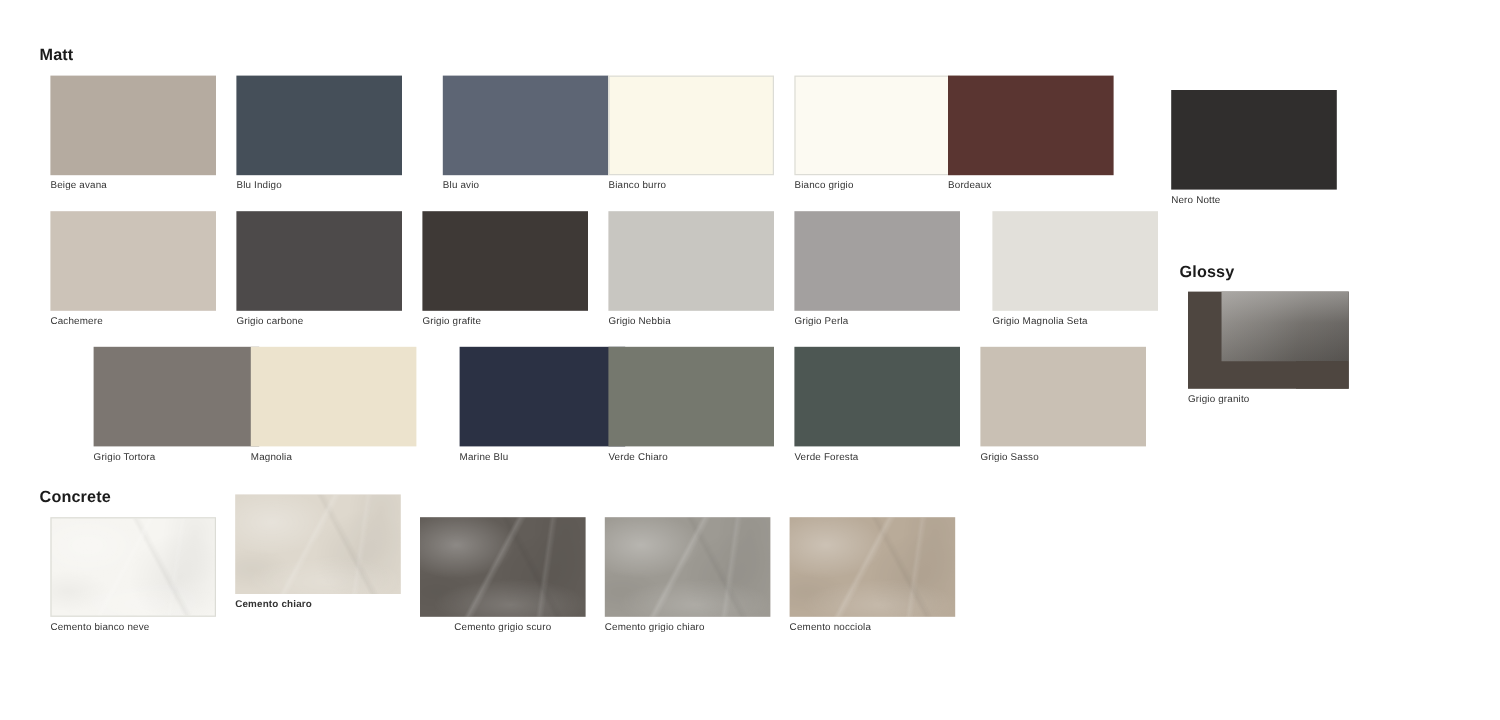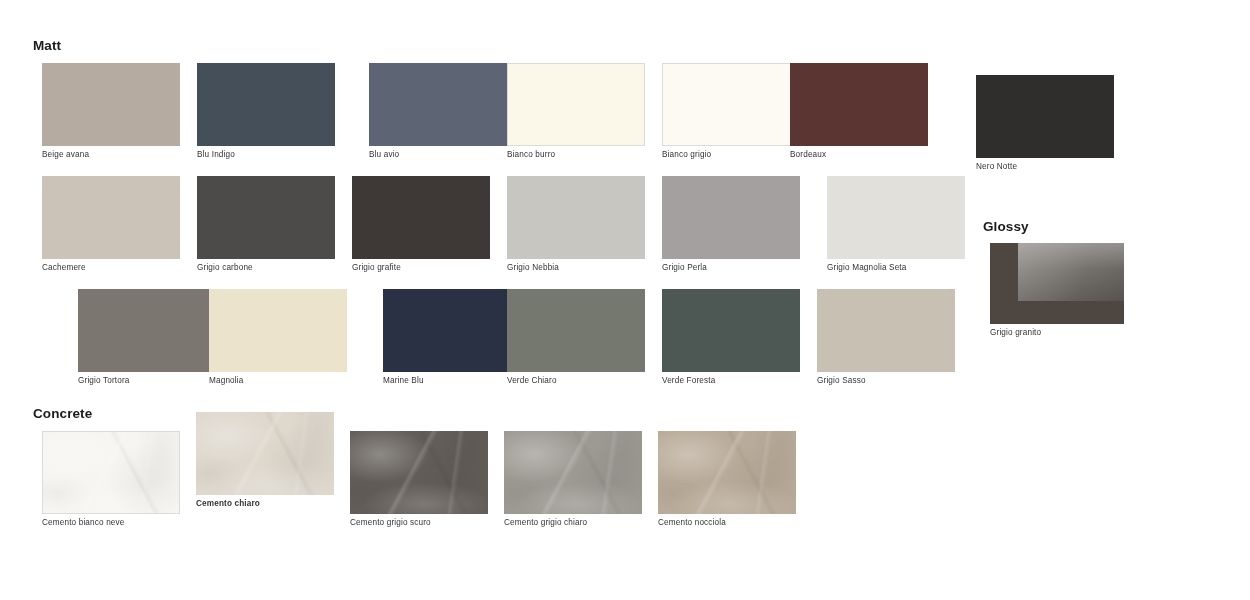--- a/index.html
+++ b/index.html
@@ -193,21 +193,21 @@
       </div>
       <div class="swatch-label">Cemento bianco neve</div>
     </div>
     <div class="swatch-cell" style="left: 196px; top: 412px; font-weight: bold;">
       <div class="swatch concrete" style="background: rgb(222, 216, 205);">
         <div class="tex"></div>
         <div class="streak"></div>
       </div>
       <div class="swatch-label">Cemento chiaro</div>
     </div>
-    <div class="swatch-cell" style="left: 350px; top: 431px;">
+    <div class="swatch-cell" style="left: 350px; top: 431px; text-align: center;">
       <div class="swatch concrete" style="background: rgb(98, 93, 88);">
         <div class="tex"></div>
         <div class="streak"></div>
       </div>
       <div class="swatch-label">Cemento grigio scuro</div>
     </div>
     <div class="swatch-cell" style="left: 504px; top: 431px;">
       <div class="swatch concrete" style="background: rgb(157, 154, 147);">
         <div class="tex"></div>
         <div class="streak"></div>

